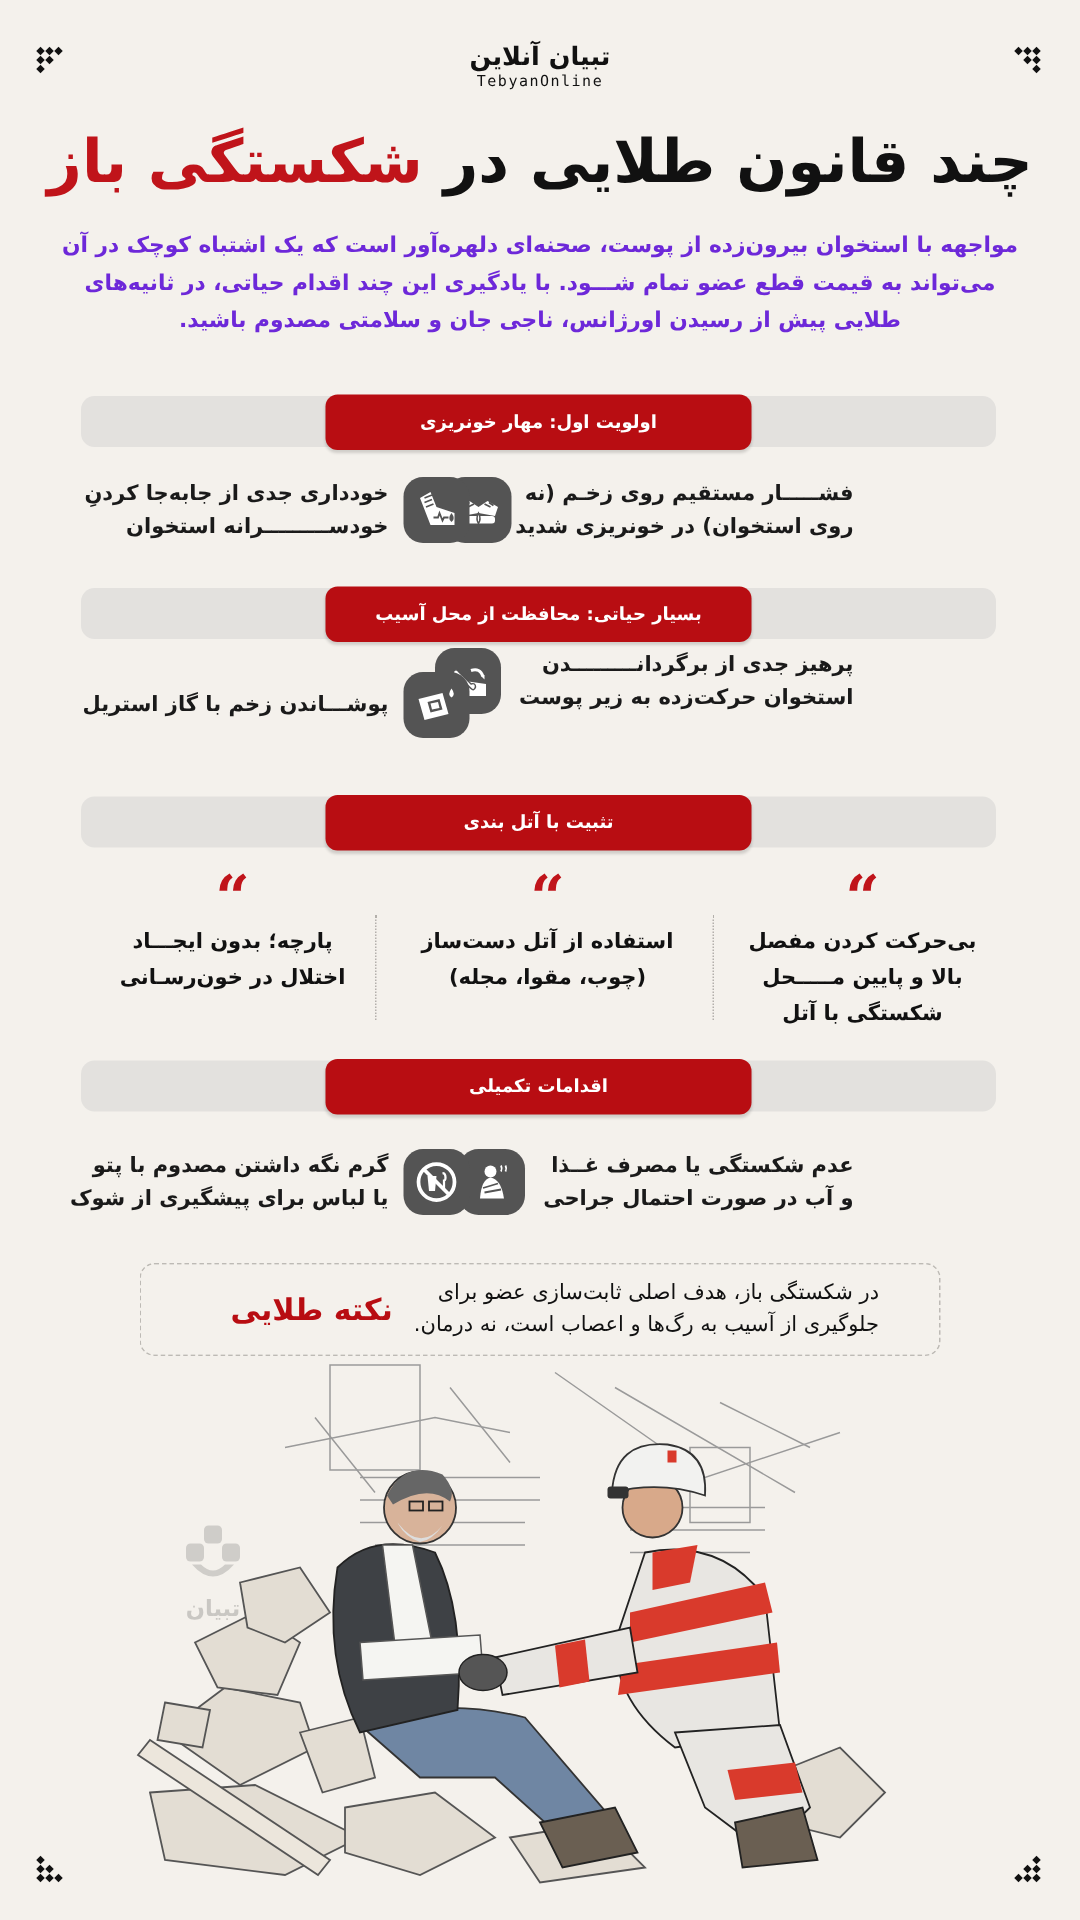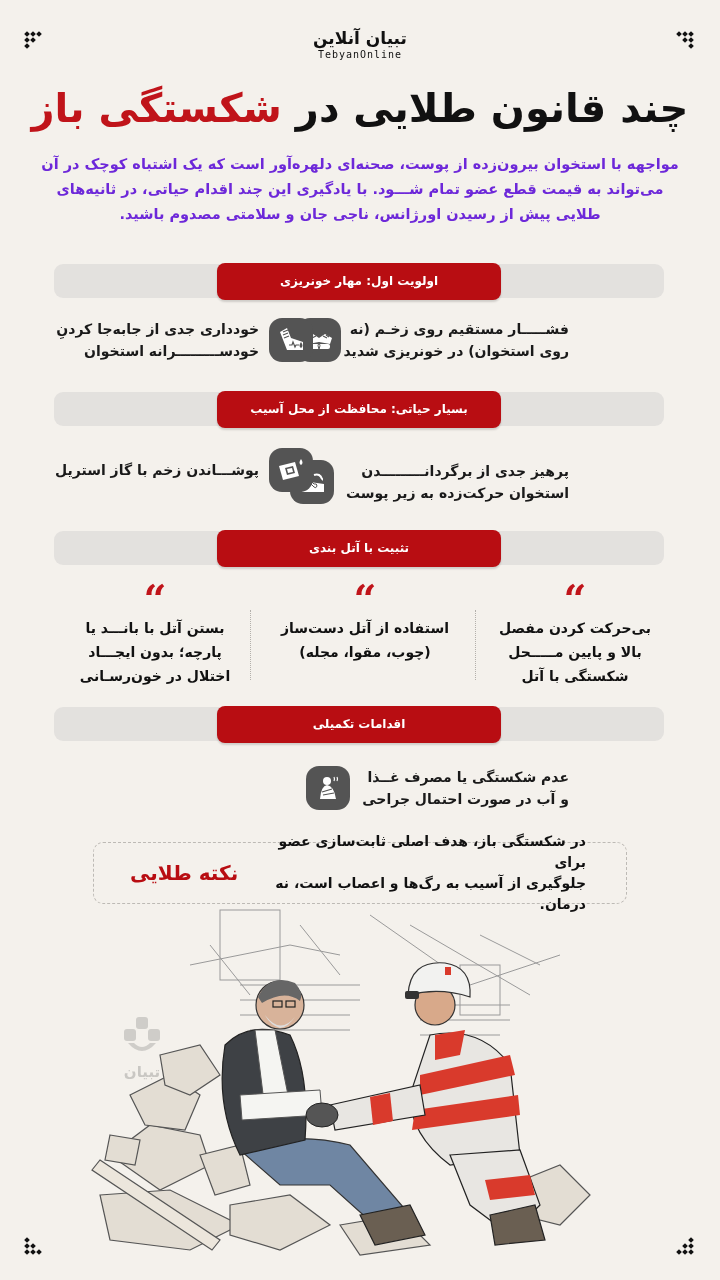--- a/index.html
+++ b/index.html
@@ -39,21 +39,21 @@
   .icon-box svg { width: 32px; height: 32px; }
 
   
   .quote-col { position: absolute; top: 583px; width: 180px; text-align: center; direction: rtl; }
   .quote-mark { color: #c0141a; font-family: "DejaVu Serif", serif; font-weight: bold; font-size: 40px; line-height: 32px; height: 32px; }
   .quote-text { font-weight: bold; font-size: 14px; line-height: 24px; margin-top: 1px; }
   .vdiv { position: absolute; top: 610px; height: 70px; border-left: 1.5px dotted #b3b0ab; }
 
   
   .note { position: absolute; left: 93px; top: 842px; width: 534px; height: 62px; border: 1.5px dashed #bdbab5; border-radius: 10px; display: flex; align-items: center; direction: rtl; padding-right: 40px; }
-  .note-text { font-weight: bold; font-size: 14px; line-height: 21px; text-align: right; }
+  .note-text { font-weight: normal; font-size: 14px; line-height: 21px; text-align: right; }
   .note-label { font-weight: bold; font-size: 20px; color: #b80d12; margin-right: 14px; white-space: nowrap; margin-left: 36px; }
 
   
   .illustration { position: absolute; left: 90px; top: 905px; width: 545px; height: 355px; }
   .illustration svg { width: 100%; height: 100%; }
   .watermark { position: absolute; left: 112px; top: 1015px; width: 60px; text-align: center; color: #c9c7c3; font-weight: bold; font-size: 15px; direction: rtl; }
   .watermark-mark { width: 44px; height: 44px; margin: 0 auto 4px auto; }
 </style>
 </head>
 <body>
@@ -151,21 +151,21 @@
     <div class="item-text">
       <div>خودداری جدی از جابه‌جا کردنِ</div>
       <div>خودســـــــــرانه استخوان</div>
     </div>
   </div>
 
   <div class="section-bar" style="top:392px;">
     <div class="section-pill">بسیار حیاتی: محافظت از محل آسیب</div>
   </div>
 
-  <div class="item" style="right:72px;top:460px;">
+  <div class="item" style="right:72px;top:432px;">
     <div class="item-text" style="margin-left:12px;">
       <div>پرهیز جدی از برگردانـــــــــدن</div>
       <div>استخوان حرکت‌زده به زیر پوست</div>
     </div>
     <div class="icon-box">
       <svg viewBox="0 0 32 32">
           <path d="M4 20 L14 16 L28 18 L28 26 L6 26 Z" fill="#fff"></path>
           <path d="M6 10 q2 -3 4 0 l8 8 q3 -1 3 2 q-1 3 -3 1 l-8 -8 q-3 1 -4 -3z" fill="#fff" stroke="#545454" stroke-width="1"></path>
           <path d="M18 9 q6 -2 8 4" stroke="#fff" stroke-width="2" fill="none"></path>
           <path d="M25 13 l2 -1 l0 3z" fill="#fff"></path>
@@ -206,21 +206,20 @@
     <div class="quote-text">
       <div>استفاده از آتل دست‌ساز</div>
       <div>(چوب، مقوا، مجله)</div>
     </div>
   </div>
   <div class="vdiv" style="left:250px;"></div>
 
   <div class="quote-col" style="left:65px;">
     <div class="quote-mark">“</div>
     <div class="quote-text">
-      <div>بستن آتل با بانـــد یا</div>
       <div>پارچه؛ بدون ایجـــاد</div>
       <div>اختلال در خون‌رسـانی</div>
     </div>
   </div>
 
   <div class="section-bar" style="top:707px;">
     <div class="section-pill">اقدامات تکمیلی</div>
   </div>
 
   <div class="item" style="right:72px;top:766px;">
@@ -231,20 +230,34 @@
     <div class="icon-box">
       <svg viewBox="0 0 32 32">
           <circle cx="15" cy="9" r="4" fill="#fff"></circle>
           <path d="M8 27 Q9 14 15 13 Q22 14 24 27 Z" fill="#fff"></path>
           <path d="M10 20 l10 -3 M11 23 l11 -2" stroke="#545454" stroke-width="1.2"></path>
           <path d="M22 5 q1 2 0 4 M25 5 q1 2 0 4" stroke="#fff" stroke-width="1.2" fill="none"></path>
         </svg>
     </div>
   </div>
 
+  <div class="item" style="right:328px;top:766px;">
+    <div class="icon-box" style="margin-left:10px;">
+      <svg viewBox="0 0 32 32">
+          <circle cx="16" cy="16" r="12" fill="none" stroke="#fff" stroke-width="2.5"></circle>
+          <line x1="7.5" y1="7.5" x2="24.5" y2="24.5" stroke="#fff" stroke-width="2.5"></line>
+          <path d="M10 12 L16 12 L15 22 L11 22 Z" fill="#fff"></path>
+          <path d="M20 10 q2 0 2 3 q0 2 -1 2 l0 7" stroke="#fff" stroke-width="1.5" fill="none"></path>
+        </svg>
+    </div>
+    <div class="item-text">
+      <div>گرم نگه داشتن مصدوم با پتو</div>
+      <div>یا لباس برای پیشگیری از شوک</div>
+    </div>
+  </div>
 
   <div class="note">
     <div class="note-text">
       <div>در شکستگی باز، هدف اصلی ثابت‌سازی عضو برای</div>
       <div>جلوگیری از آسیب به رگ‌ها و اعصاب است، نه درمان.</div>
     </div>
     <div class="note-label">نکته طلایی</div>
   </div>
 
   <div class="illustration">

